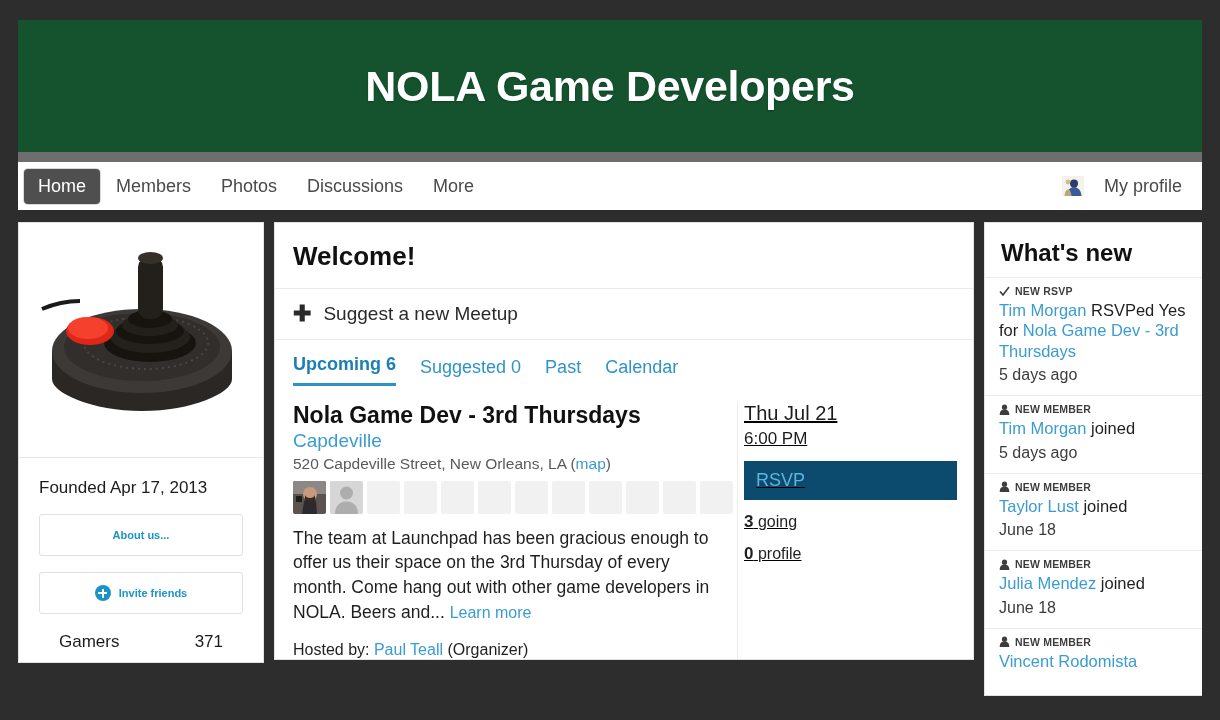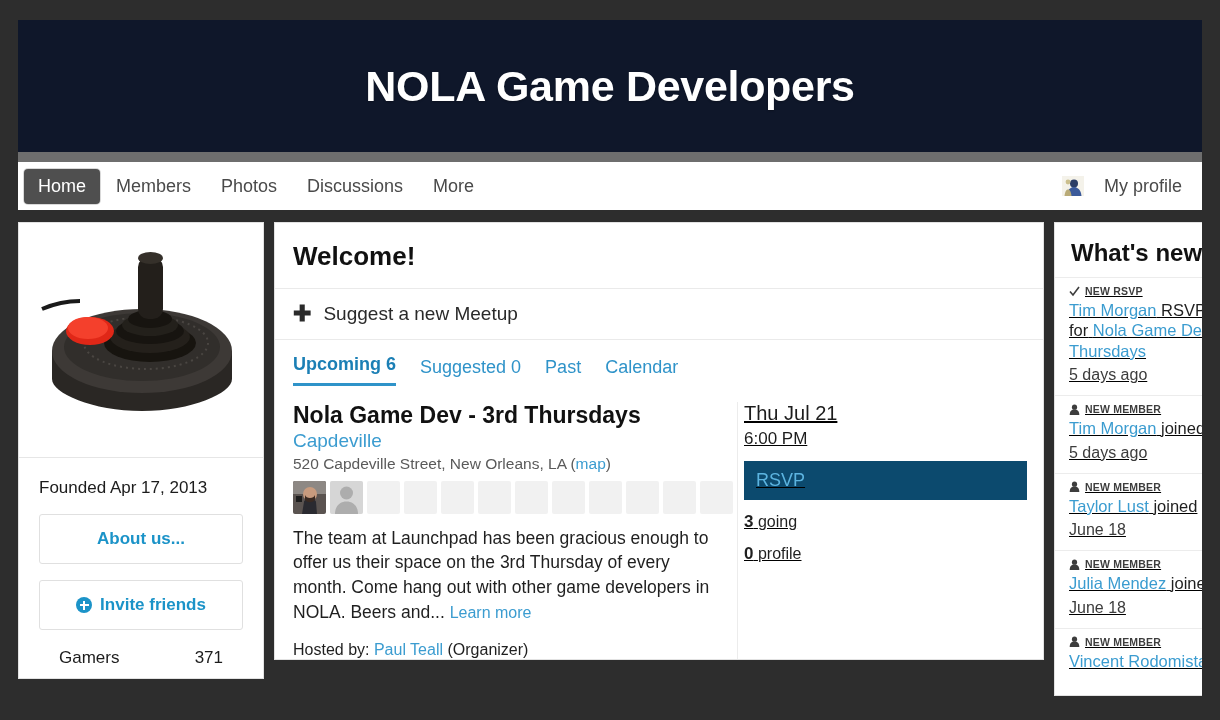--- a/index.html
+++ b/index.html
@@ -12,21 +12,21 @@
   .frame {
     position: absolute;
     left: 18px; top: 20px;
     width: 1184px; height: 700px;
     overflow: hidden;
   }
 
   
   .banner {
     height: 132px;
-    background: #0f172a;
+    background: #14532d;
     position: relative;
     display: flex; align-items: center; justify-content: center;
   }
   .banner-title {
     color: #ffffff;
     font-size: 43px;
     font-weight: bold;
     letter-spacing: -0.3px;
     text-shadow: 0 1px 2px rgba(0,0,0,.25);
   }
@@ -65,21 +65,21 @@
   }
 
   
   .columns {
     display: flex;
     gap: 10px;
     padding: 12px 0 0 0;
     height: calc(700px - 132px - 10px - 48px);
   }
   .col-left  { width: 246px; flex: none; }
-  .col-main  { width: 770px; flex: none; }
+  .col-main  { width: 700px; flex: none; }
   .col-right { width: 272px; flex: none; }
 
   .card {
     background: #ffffff;
     border: 1px solid #e2e2e2;
     overflow: hidden;
   }
 
   
   .group-photo {
@@ -91,26 +91,26 @@
   .joystick { display:block; }
   .left-info { padding: 18px 20px 10px 20px; }
   .location-link {
     color: #4a90c4; font-size: 20px; line-height: 1.25;
     cursor: pointer;
   }
   .founded { color: #1c1c1c; font-size: 17px; margin-top: 2px; }
   .lbtn {
     display: flex; align-items: center; justify-content: center; gap: 8px;
     margin: 16px 0 0 0;
-    height: 50px;
+    height: 42px;
     border: 1px solid #e0e0e0;
     border-radius: 3px;
     color: #1b93c8;
     font-weight: bold;
-    font-size: 17px;
+    font-size: 11px;
     background: #fff;
     cursor: pointer;
   }
   .plus-circle {
     width: 16px; height: 16px; border-radius: 50%;
     background: #1b93c8; position: relative; flex: none;
   }
   .plus-circle::before, .plus-circle::after {
     content: ""; position: absolute; background: #fff;
   }
@@ -191,21 +191,21 @@
   .whatsnew-title {
     font-size: 24px; font-weight: bold; color: #111;
     padding: 16px 16px 10px 16px;
   }
   .wn-item {
     padding: 7px 14px 11px 14px;
     border-top: 1px solid #ececec;
     display: flex; gap: 8px;
   }
   .wn-item:first-of-type { border-top: none; }
-  .wn-body { flex: 1; min-width: 0; text-decoration: underline; }
+  .wn-body { flex: 1; min-width: 0; }
   .wn-kind {
     display: flex; align-items: center; gap: 5px;
     font-size: 10.5px; font-weight: bold; color: #3d3d3d;
     letter-spacing: .2px; margin-bottom: 3px;
   }
   .wn-text { font-size: 16.5px; color: #1f1f1f; line-height: 1.24; }
   .wn-text a { color: #3b9cd0; text-decoration: none; cursor: pointer; }
   .wn-time { font-size: 16px; color: #3c3c3c; margin-top: 5px; }
   .wn-avatar {
     width: 38px; height: 32px; flex: none; border-radius: 2px;

